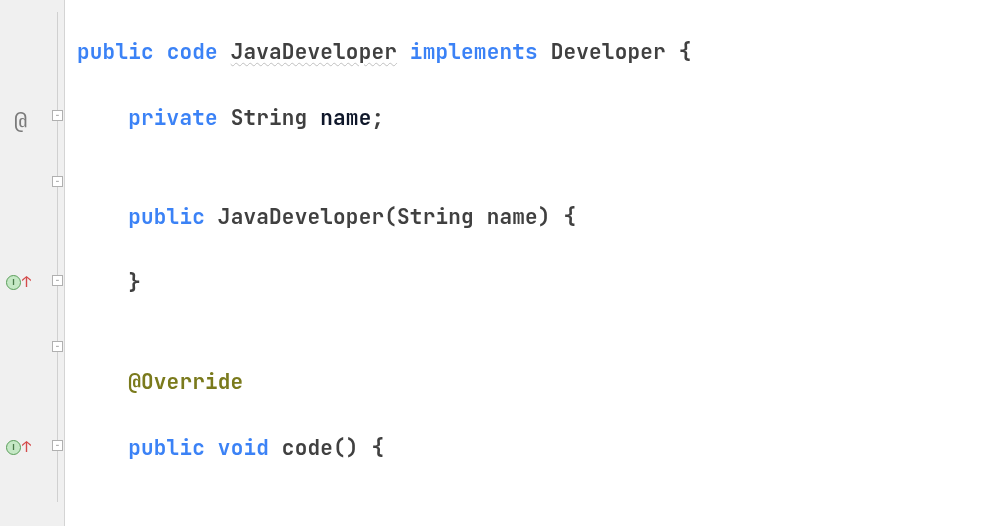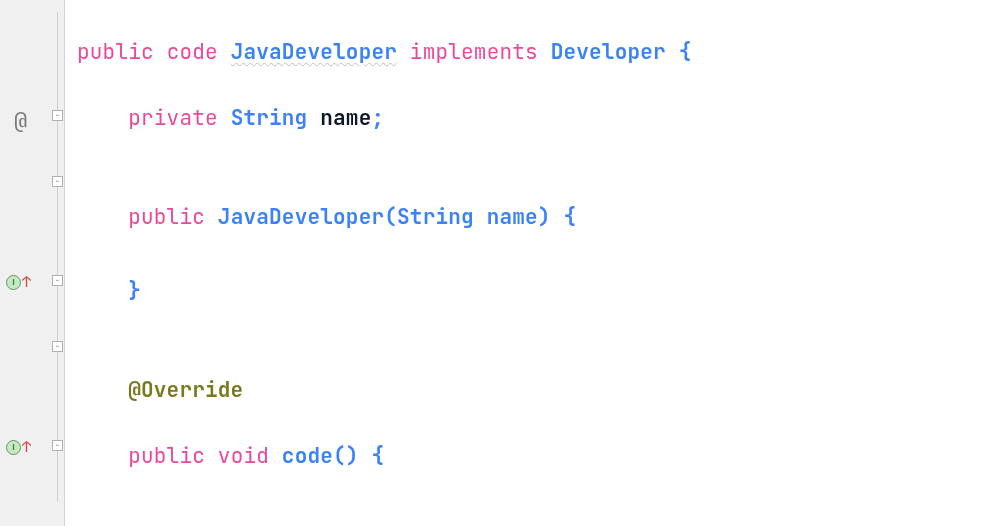--- a/index.html
+++ b/index.html
@@ -77,24 +77,24 @@
     font-size: 22px;
   }
   .code {
     padding-left: 12px;
     white-space: pre;
     line-height: 33px;
     padding-top: 2px;
     letter-spacing: 0.2px;
     font-weight: 600;
   }
-  .kw { color: #ec4899; font-weight: 400; margin-top: 20px; }
+  .kw { color: #3b82f6; font-weight: 700; margin-top: 20px; }
   .field { color: #0f172a; font-weight: 700; }
   .ann { color: #7a7a1c; font-weight: 700; margin-top: 36px;}
-  .plain { color: #3b82f6; margin-top: 8px; }
+  .plain { color: #404040; }
   .underline { text-decoration-line: underline; text-decoration-style: wavy; text-decoration-color: #c0c0c0; text-decoration-thickness: 1px; text-underline-offset: 3px;}
 </style>
 </head>
 <body>
 
 <div class="gutter">
   <div class="gutter-at" style="top:106px">@</div>
   <div class="gutter-icon" style="top:272px">
     <div class="circle">I</div>
     <span class="arrow">↑</span>

